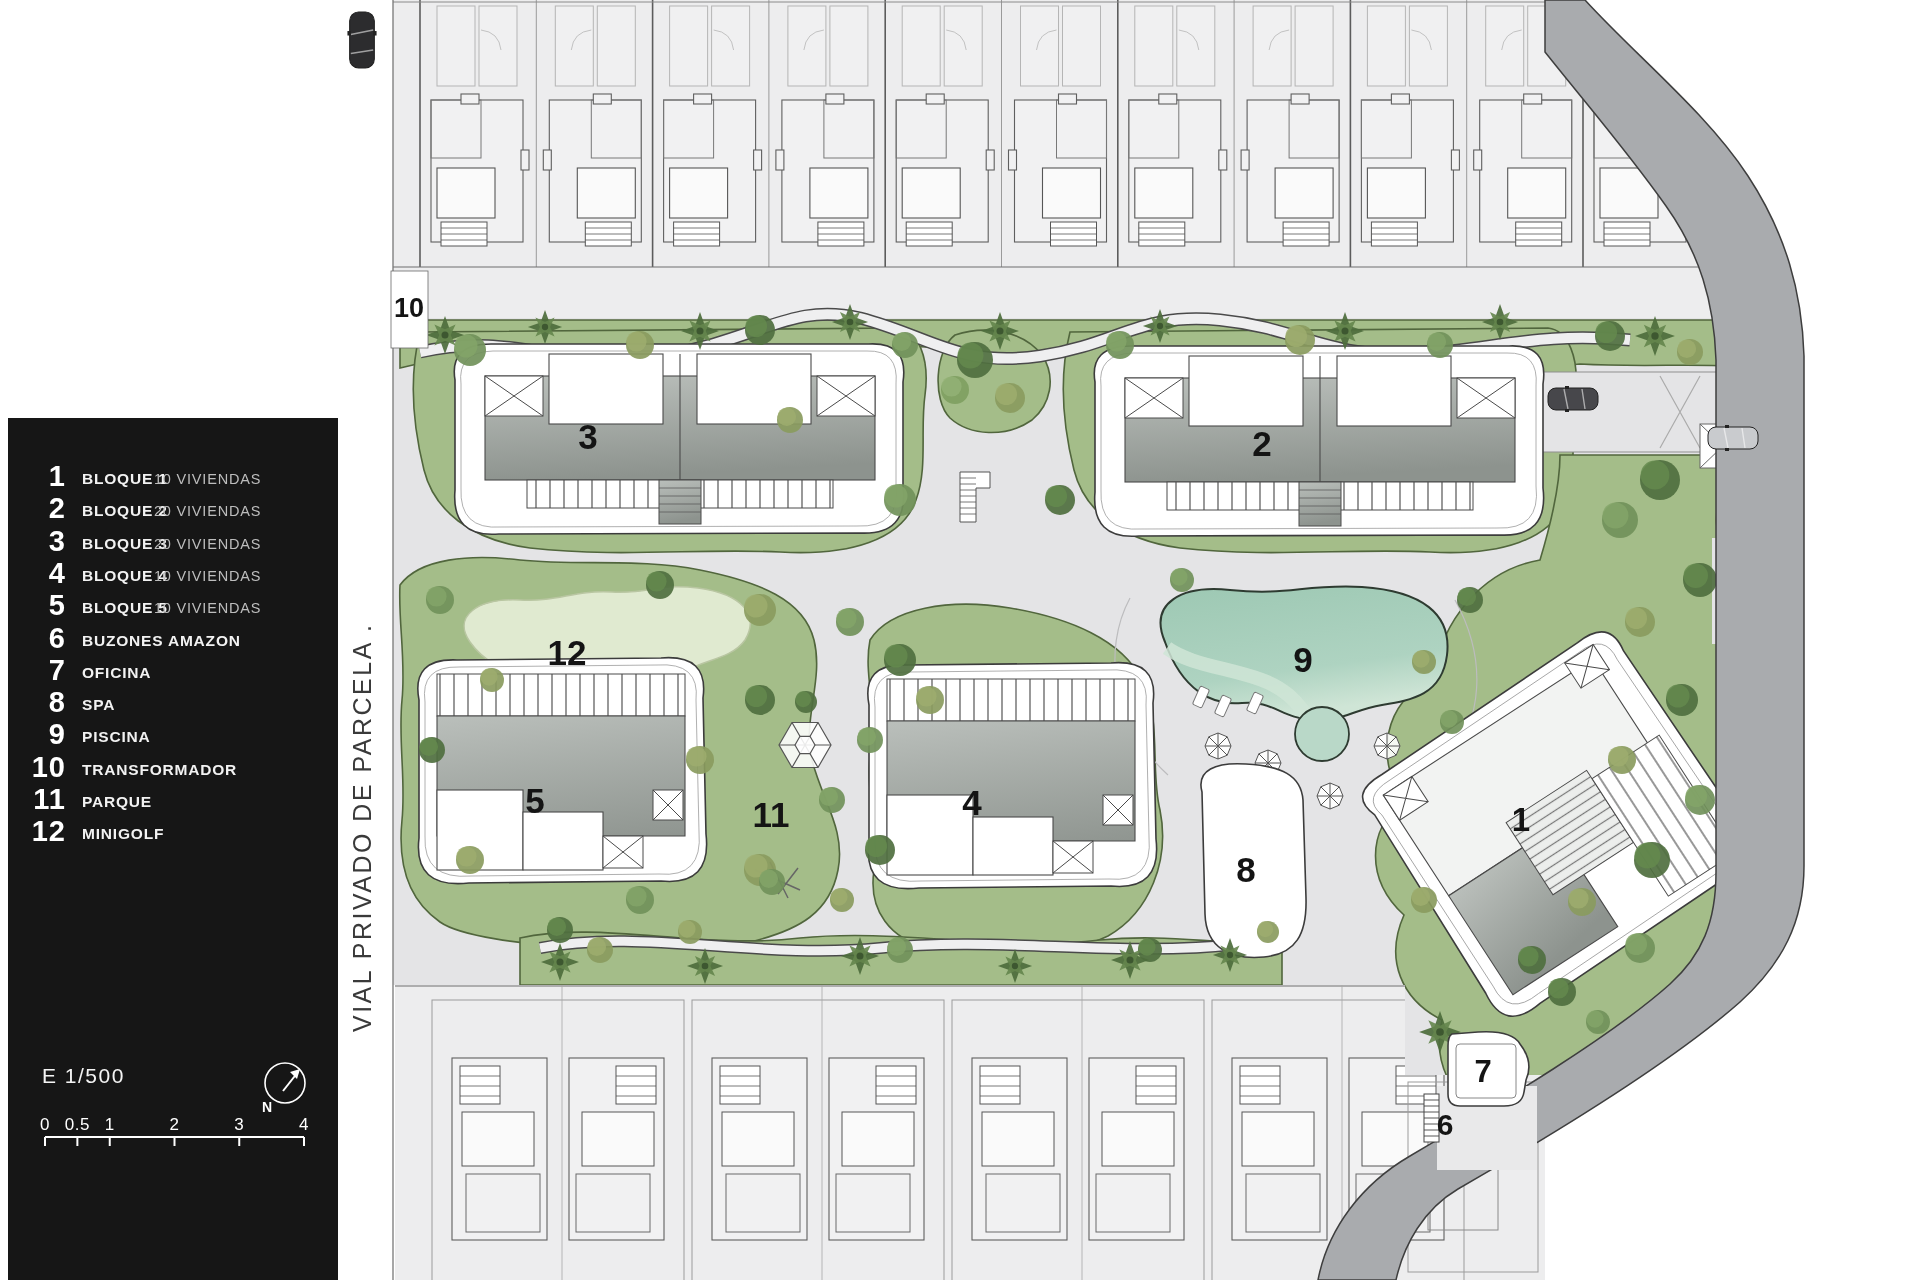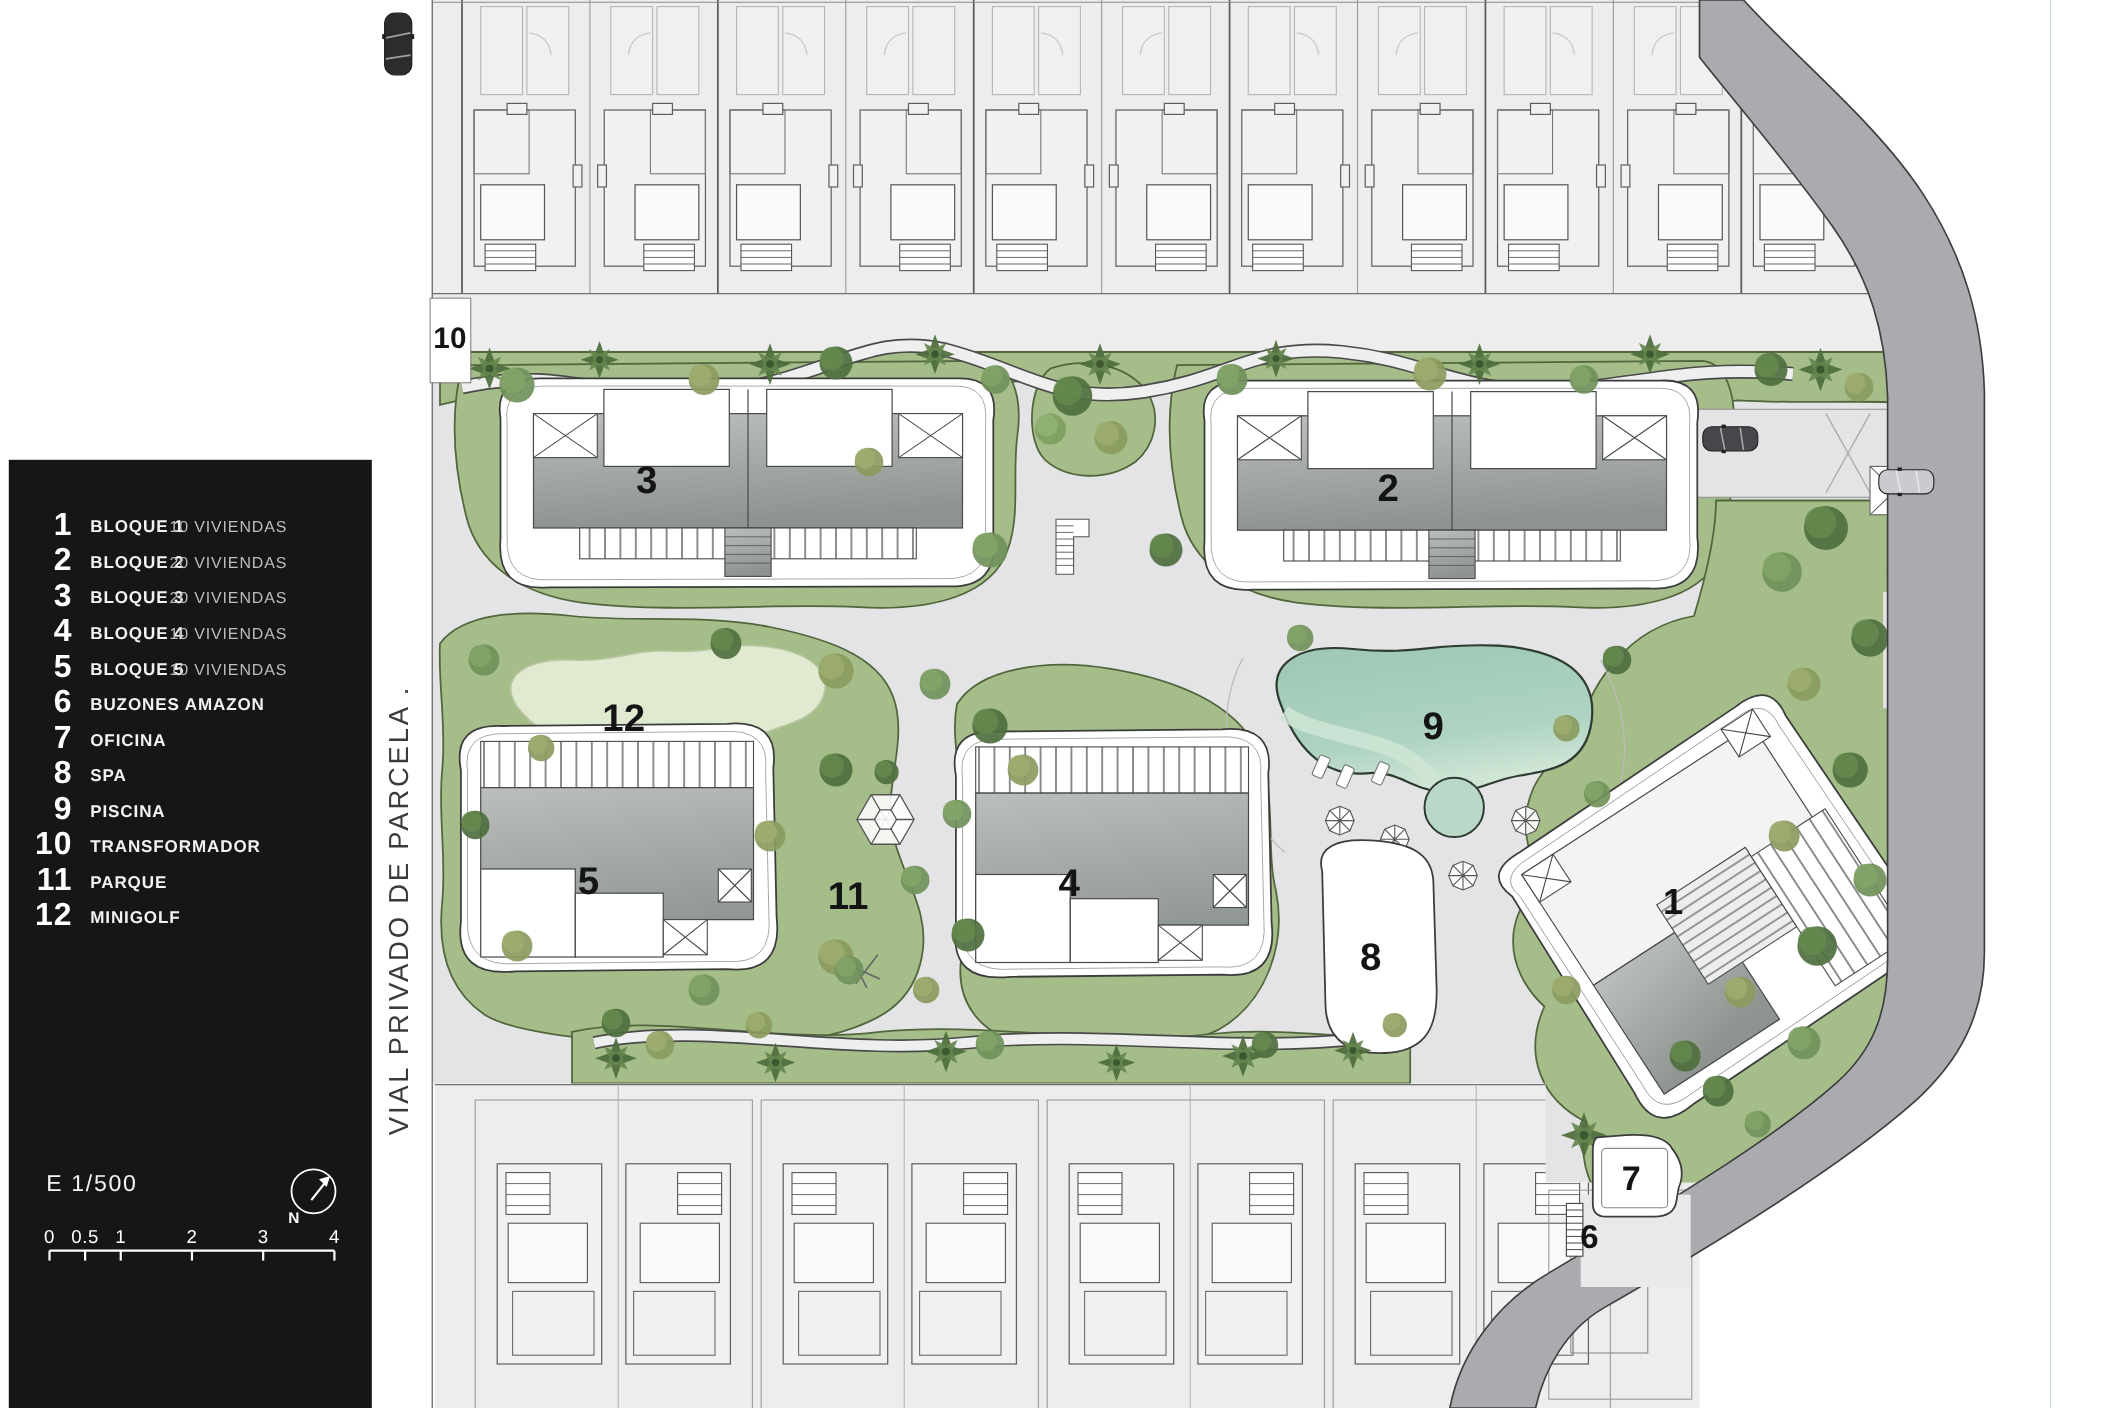--- a/index.html
+++ b/index.html
@@ -1,17 +1,17 @@
 <!DOCTYPE html>
 <html style="--panel: #161616; --lawn: #a4bd89; --lawn-edge: #51663d; --path: #e4e4e6; --road: #a9abae; --neighbor: #ededee; --minigolf: #e0ead0;"><head>
 <meta charset="utf-8">
 <style>
   html,body{margin:0;padding:0;background:#ffffff;}
   body{font-family:"Liberation Sans", sans-serif;}
-  #stage{position:relative;width:1864px;height:1280px;background:#0f766e;overflow:hidden;}
+  #stage{position:relative;width:1864px;height:1280px;background:#737373;overflow:hidden;}
   svg{display:block;}
   
   .lawn{fill:var(--lawn);stroke:var(--lawn-edge);stroke-width:1.6;}
   .base{fill:var(--path);}
   .neighbor{fill:var(--neighbor);}
   .road{fill:var(--road);stroke:#3e3e3e;stroke-width:1.5;}
   .white-blob{fill:#ffffff;stroke:#3c3c3c;stroke-width:1.6;}
   .houseline{stroke:#5f5f5f;stroke-width:1.1;fill:#f1f1f2;}
   .housefaint{stroke:#b5b5b5;stroke-width:1;fill:#f0f0f1;}
   .marker{font-weight:bold;fill:#141414;text-anchor:middle;}

